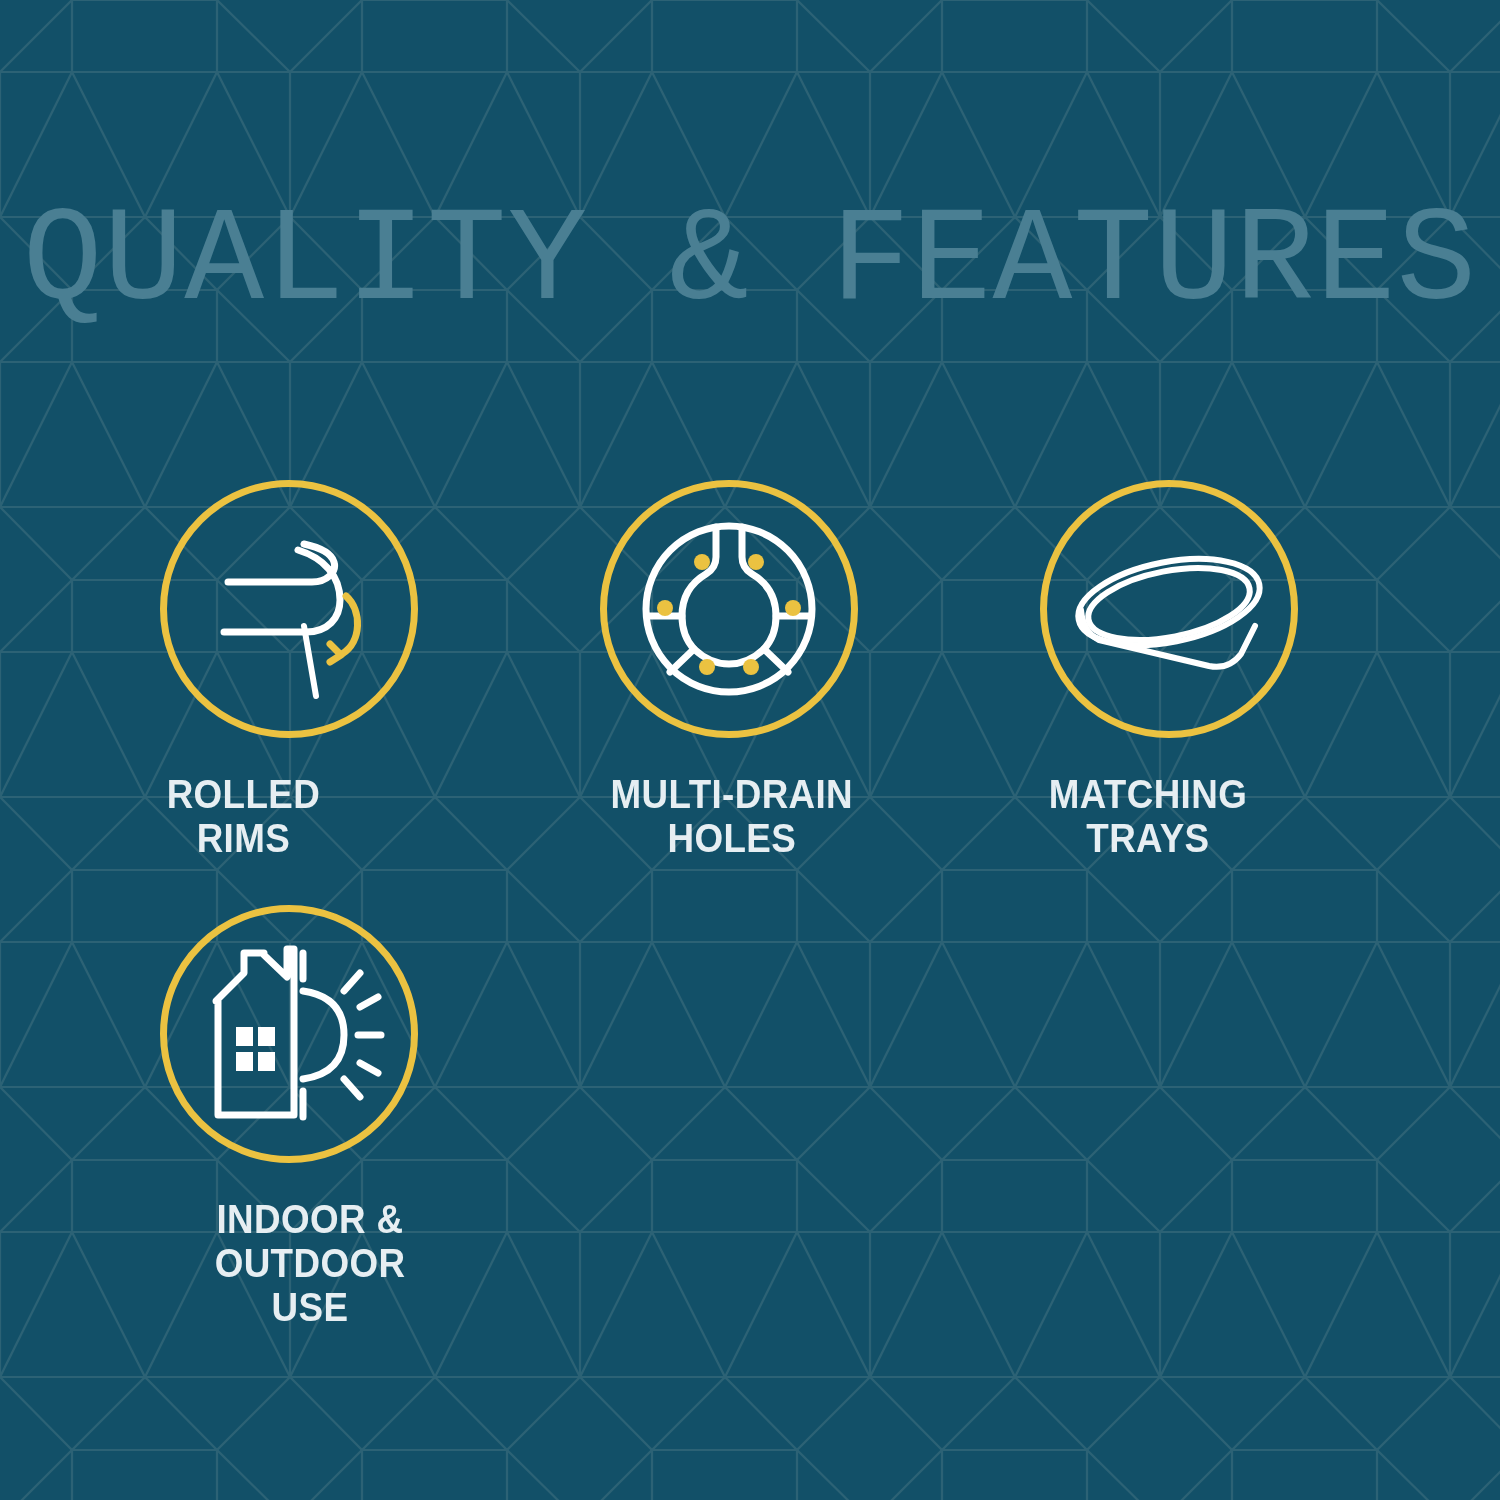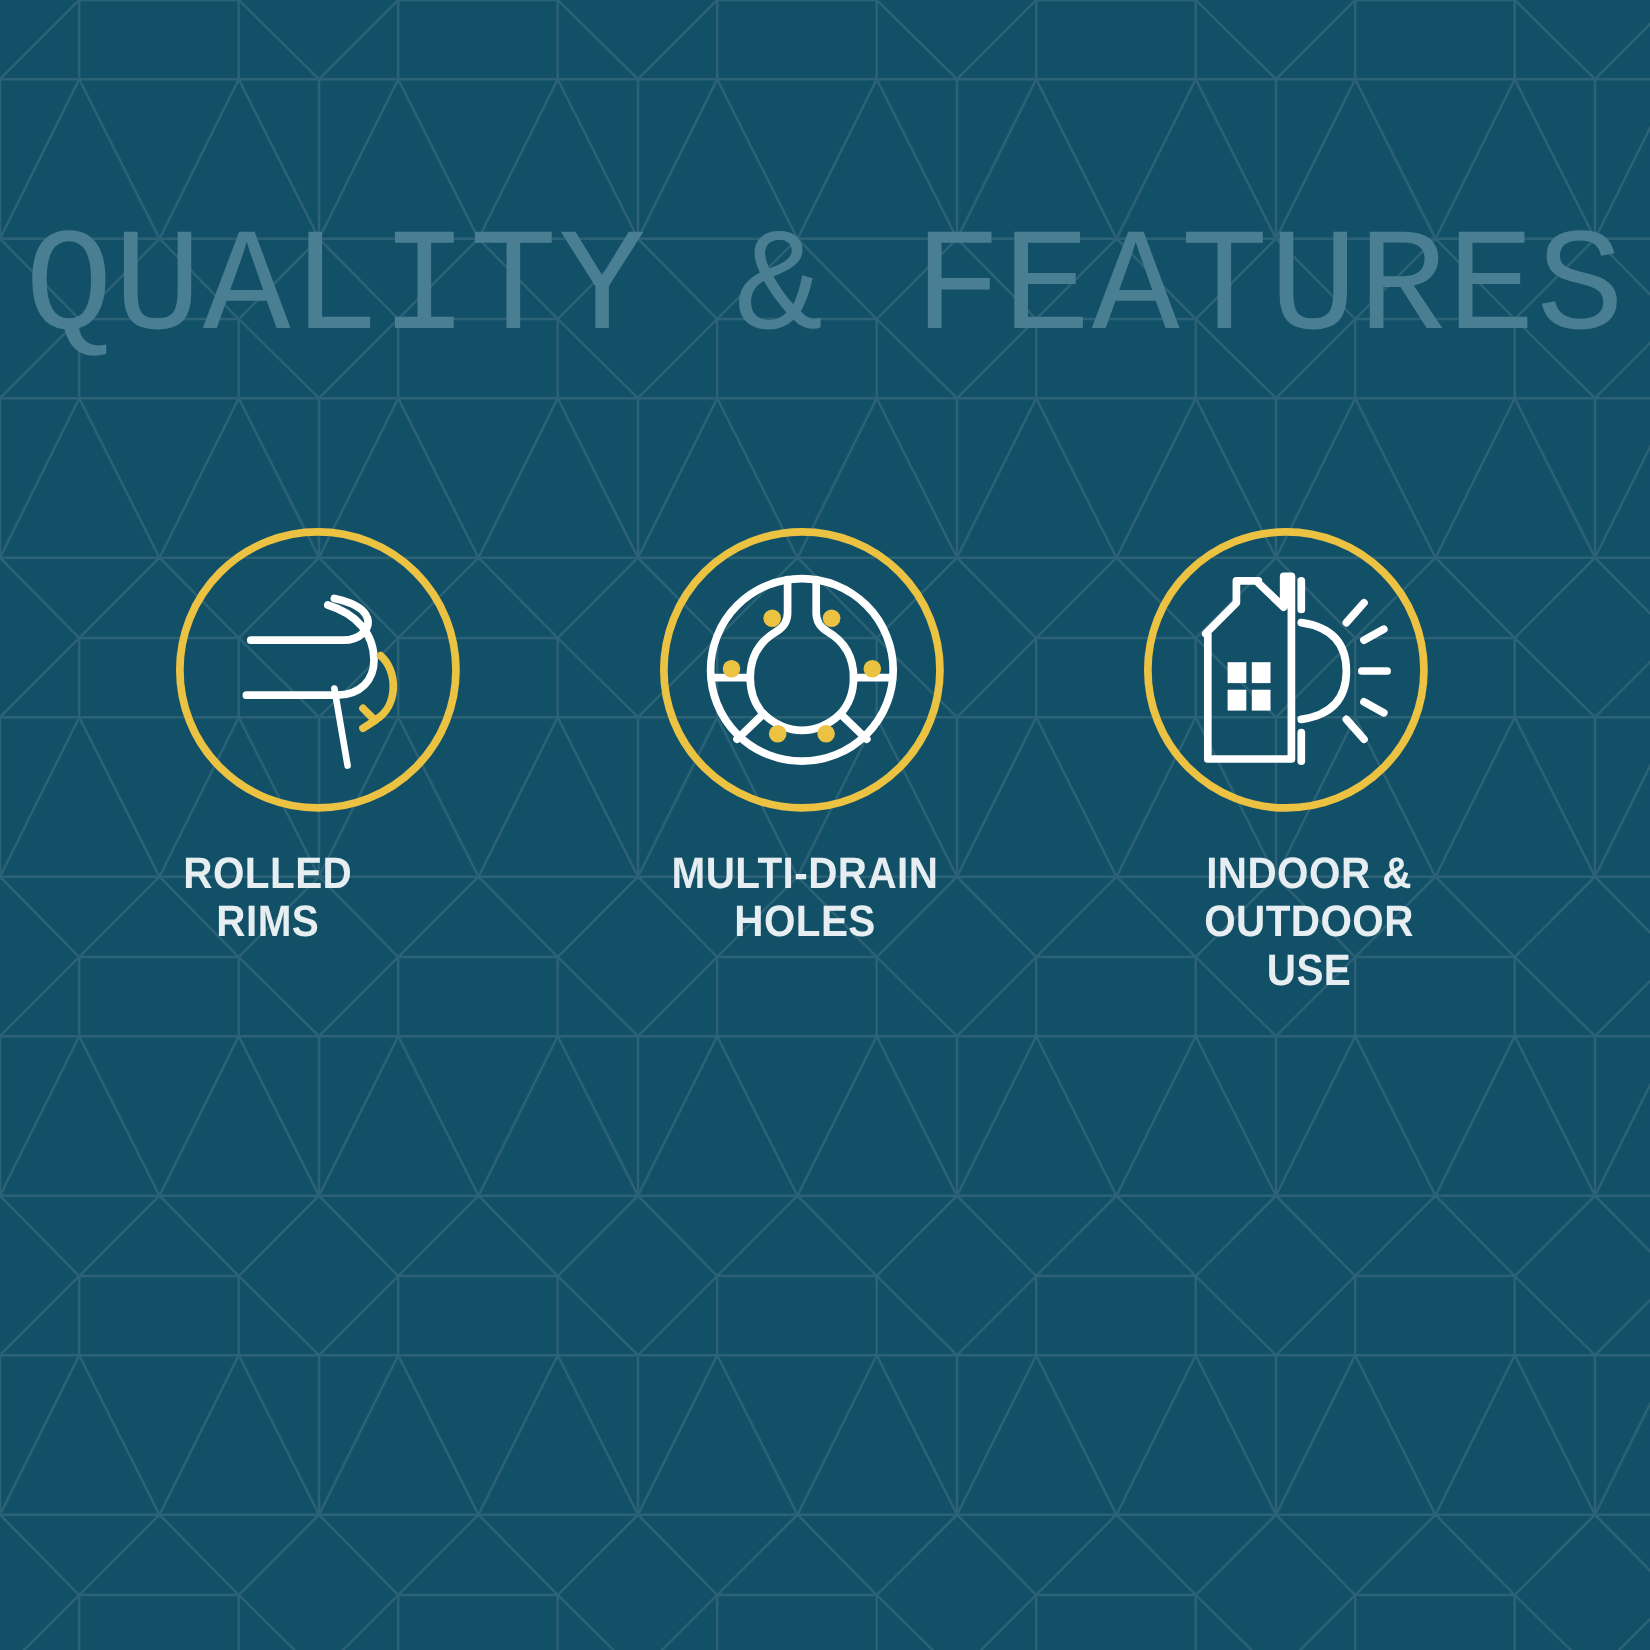--- a/index.html
+++ b/index.html
@@ -130,20 +130,34 @@
         <circle class="yf" cx="33" cy="96" r="8"></circle>
         <circle class="yf" cx="161" cy="96" r="8"></circle>
         <circle class="yf" cx="75" cy="155" r="8"></circle>
         <circle class="yf" cx="119" cy="155" r="8"></circle>
       </svg>
     </div>
     <div class="feature-label">MULTI-DRAIN
 HOLES</div>
   </div>
 
+  <div class="feature">
+    <div class="icon-ring">
+      <svg width="200" height="190" viewBox="0 0 200 190">
+
+        <ellipse class="ws-thin" cx="100" cy="88" rx="92" ry="40" transform="rotate(-11 100 88)"></ellipse>
+
+        <ellipse class="ws-thin" cx="100" cy="90" rx="82" ry="33" transform="rotate(-11 100 90)"></ellipse>
+
+        <path class="ws-thin" d="M12 96 Q14 118 30 126 L140 152 Q160 156 172 140 L186 112"></path>
+      </svg>
+    </div>
+    <div class="feature-label">MATCHING
+TRAYS</div>
+  </div>
 
   <div class="feature">
     <div class="icon-ring">
       <svg width="195" height="190" viewBox="0 0 195 190">
 
         <path class="ws" d="M24 62 L52 34 L52 14 L72 14 L72 16 L95 38 L95 10 L102 10 L102 176 L26 176 L26 62 Z"></path>
 
         <rect class="wf" x="44" y="88" width="17" height="19"></rect>
         <rect class="wf" x="66" y="88" width="17" height="19"></rect>
         <rect class="wf" x="44" y="113" width="17" height="19"></rect>

